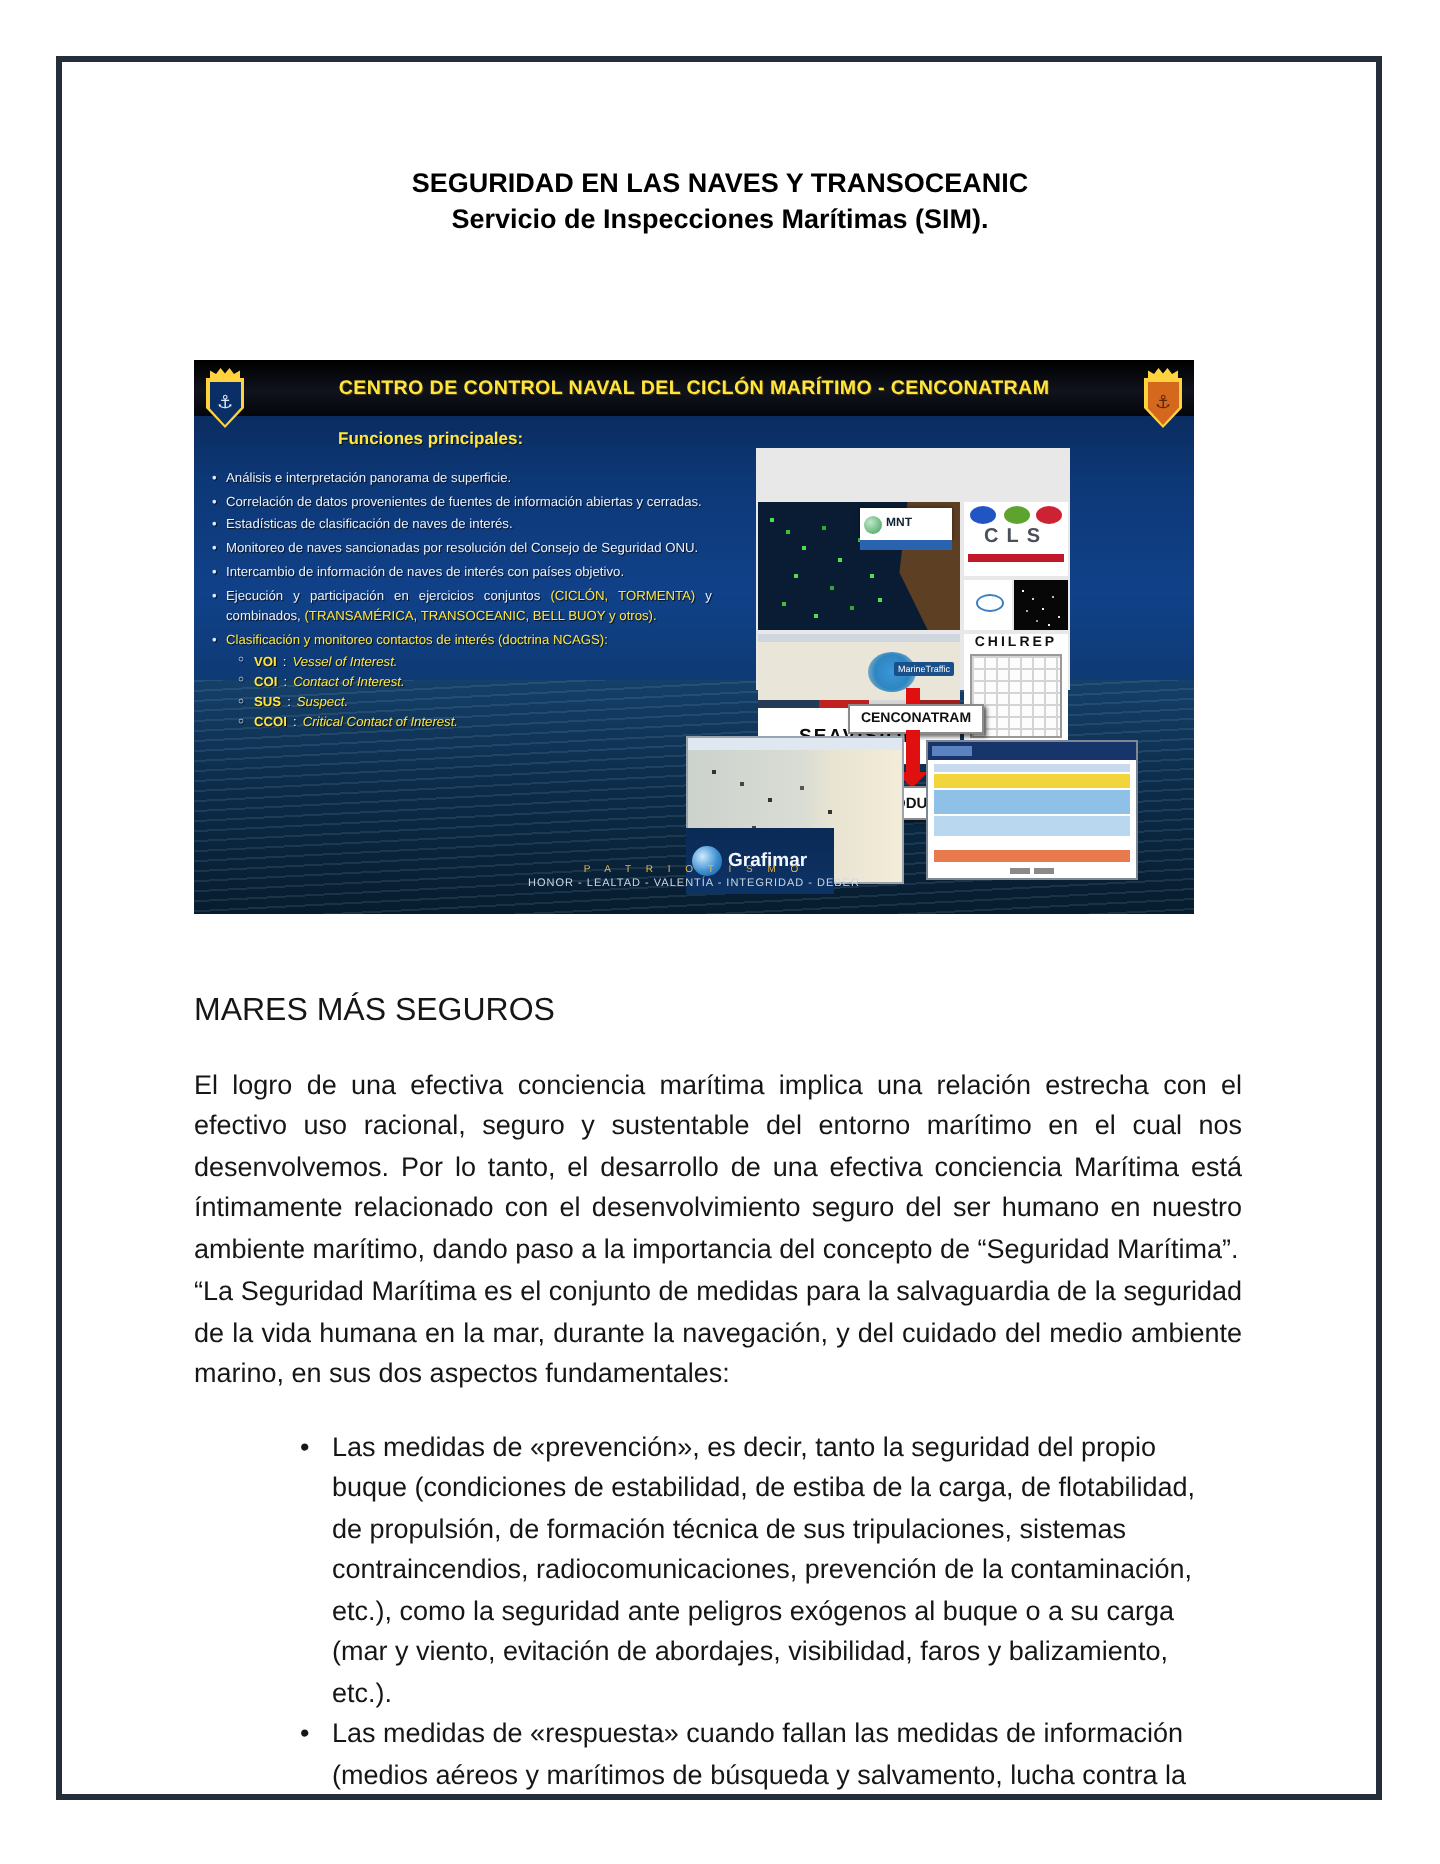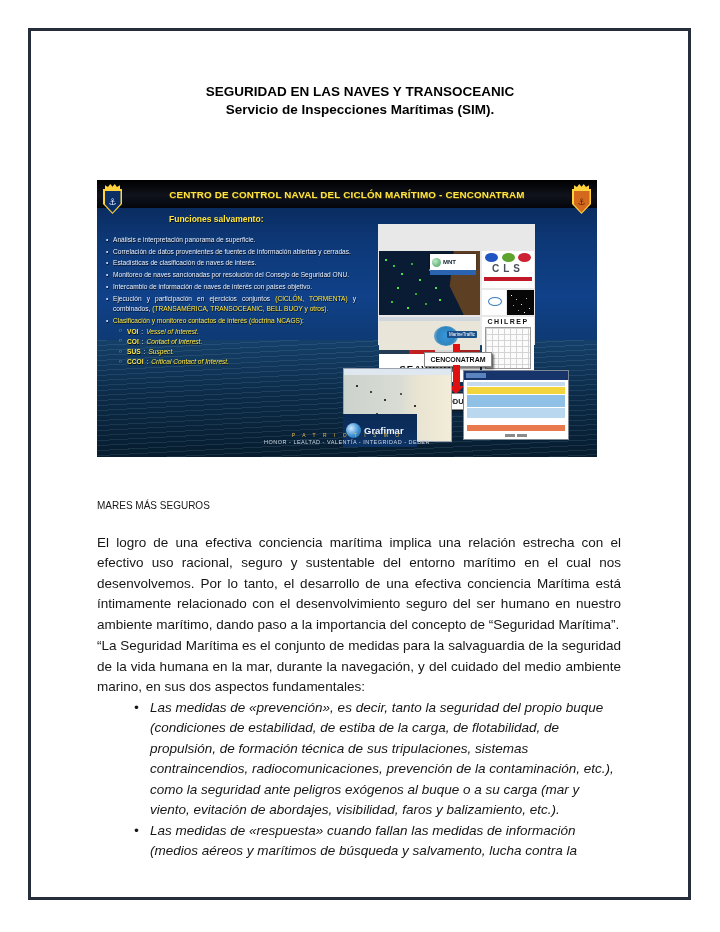--- a/index.html
+++ b/index.html
@@ -4,24 +4,24 @@
 <style>
   html,body{margin:0;padding:0;background:#ffffff;}
   .page{position:relative;width:720px;height:932px;background:#ffffff;overflow:hidden;
         font-family:"Liberation Sans","DejaVu Sans",sans-serif;color:#111;}
   .page-frame{position:absolute;left:28px;top:28px;width:657px;height:866px;border:3px solid #262e3c;}
 
   
   .doc-title{position:absolute;top:83px;left:0;width:100%;text-align:center;
              font-weight:bold;font-size:13.5px;line-height:17.5px;color:#000;}
   .doc-body{position:absolute;left:97px;top:496px;width:524px;font-size:13.5px;line-height:20.5px;color:#161616;}
-  .doc-body .sect{font-weight:normal;margin:0 0 16px 0;font-size:10px;}
+  .doc-body .sect{font-weight:normal;margin:0 0 16px 0;font-size:16px;}
   .doc-body p{margin:0;text-align:justify;}
   .doc-body p.p1{margin-bottom:1px;}
-  .doc-body ul{margin:0;padding-left:53px;list-style:none;font-style:italic;}
+  .doc-body ul{margin:16px;padding-left:53px;list-style:none;}
   .doc-body li{position:relative;text-align:left;}
   .doc-body li::before{content:"\2022";position:absolute;left:-16px;top:0;}
 
   
   .slide{position:absolute;left:97px;top:180px;width:500px;height:277px;overflow:hidden;
          background:linear-gradient(180deg,#08234d 0%,#0d3877 22%,#104189 42%,#0e3a74 58%,#0b2c52 70%,#081d33 100%);}
   .ocean{position:absolute;left:0;top:160px;width:100%;height:117px;
          background:repeating-linear-gradient(177deg,rgba(150,190,215,0.13) 0 1px,rgba(10,30,50,0) 1px 5px),
                     linear-gradient(180deg,#15406a 0%,#0c2c4a 45%,#071c2e 100%);}
   .slide-header{position:absolute;left:0;top:0;width:100%;height:28px;
@@ -167,21 +167,21 @@
       <div class="crown"></div>
       <div class="shield"></div>
       <div class="shield-in">⚓</div>
     </div>
     <div class="crest crest-right">
       <div class="crown"></div>
       <div class="shield"></div>
       <div class="shield-in">⚓</div>
     </div>
 
-    <div class="fn-heading">Funciones salvamento:</div>
+    <div class="fn-heading">Funciones principales:</div>
 
     <ul class="fn-list">
       <li>Análisis e interpretación panorama de superficie.</li>
       <li>Correlación de datos provenientes de fuentes de información abiertas y cerradas.</li>
       <li>Estadísticas de clasificación de naves de interés.</li>
       <li>Monitoreo de naves sancionadas por resolución del Consejo de Seguridad ONU.</li>
       <li>Intercambio de información de naves de interés con países objetivo.</li>
       <li><span>Ejecución y participación en ejercicios conjuntos </span><span class="hl">(CICLÓN, TORMENTA)</span><span> y combinados, </span><span class="hl">(TRANSAMÉRICA, TRANSOCEANIC, BELL BUOY y otros).</span></li>
       <li class="cls-yellow">
         <span>Clasificación y monitoreo contactos de interés (doctrina NCAGS):</span>

